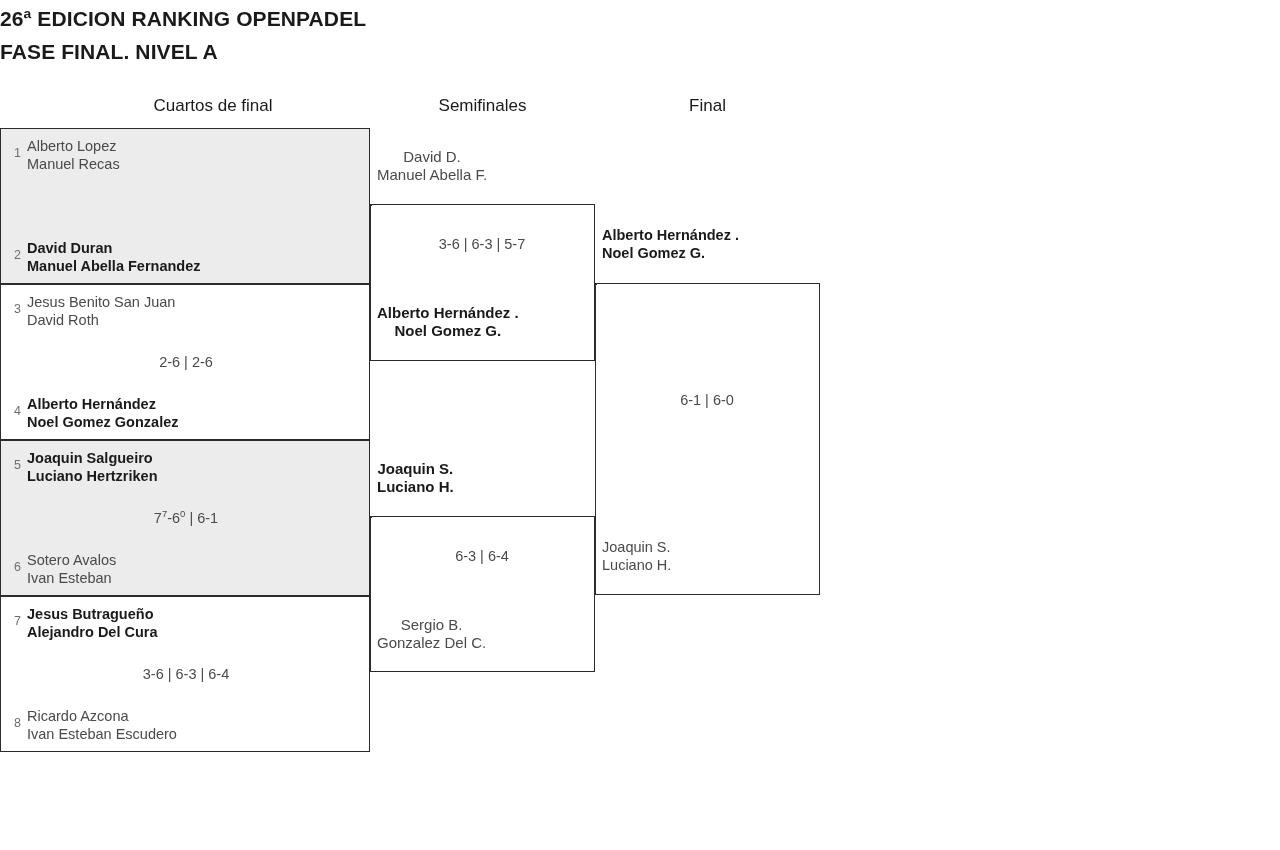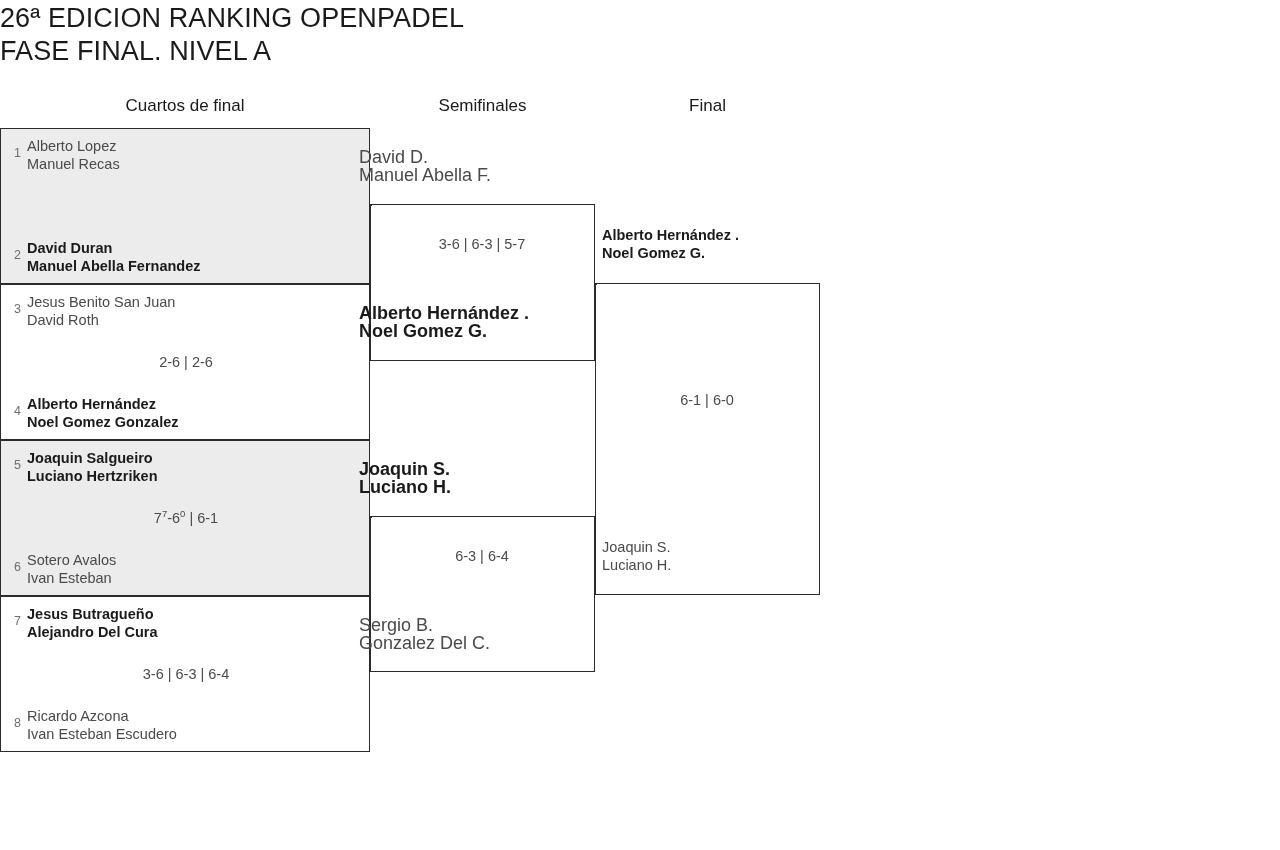--- a/index.html
+++ b/index.html
@@ -6,22 +6,22 @@
   body{
     width:1280px;height:850px;background:#ffffff;
     font-family:"Liberation Sans","DejaVu Sans",sans-serif;
     color:#333333;position:relative;overflow:hidden;
   }
   .stage{position:absolute;left:0;top:0;width:1280px;height:850px;}
 
   
   .title{position:absolute;left:0;top:2px;width:900px;}
   .title div{
-    font-size:27px;line-height:33px;color:#1a1a1a;
-    font-weight:400;letter-spacing:.1px;white-space:nowrap;
+    font-size:21px;line-height:33px;color:#1a1a1a;
+    font-weight:700;letter-spacing:.1px;white-space:nowrap;
   }
 
   .logo{position:absolute;left:1048px;top:6px;width:230px;height:62px;}
   .logo .dots{position:absolute;left:0;top:0;width:72px;height:62px;}
   .dot{position:absolute;border-radius:50%;}
   .d1{left:8px;top:9px;width:19px;height:19px;background:#29a3dc;}
   .d2{left:30px;top:20px;width:25px;height:25px;background:#e8720c;}
   .d3{left:36px;top:1px;width:31px;height:31px;background:#76bc21;}
   .d4{left:2px;top:33px;width:25px;height:25px;background:#29a3dc;}
   .d5{left:39px;top:38px;width:16px;height:16px;background:#76bc21;}
@@ -29,21 +29,21 @@
     position:absolute;left:60px;top:0px;
     font-size:52px;line-height:62px;font-weight:700;color:#76bc21;
     letter-spacing:-1px;font-family:"DejaVu Sans",sans-serif;
   }
 
   
   .round-head{
     position:absolute;text-align:center;font-size:17px;color:#1a1a1a;
     font-weight:400;top:96px;
   }
-  #rh0{left:0px;width:370px;}
+  #rh0{left:0px;width:370px;padding-left:28px;}
   #rh1{left:370px;width:225px;}
   #rh2{left:595px;width:225px;}
 
   
   .box{position:absolute;box-sizing:border-box;}
   .qf{left:0;width:370px;height:156px;border:1px solid #2b2b2b;}
   .qf.shaded{background:#ececec;}
   .qf.plain{background:#ffffff;}
   .qf1{top:128px;}
   .qf2{top:284px;}
@@ -81,21 +81,21 @@
   .score sup{font-size:9.5px;vertical-align:super;line-height:0;}
 
   
   .qf .team.top{left:26px;top:8px;}
   .qf .team.bot{left:26px;top:110px;}
   .qf .seed.top{left:4px;top:17px;}
   .qf .seed.bot{left:4px;top:119px;}
   .qf .score{left:26px;top:69px;width:318px;}
 
   
-  .sf-team-out{position:absolute;left:359px;line-height:18px;font-size:18px;}
+  .sf-team-out{position:absolute;left:377px;line-height:18px;font-size:15px;text-align:center;}
   .sf-team-out .ln{display:block;white-space:nowrap;}
   .sf-team-out.win .ln{font-weight:700;color:#1a1a1a;}
   .sf-team-out.lose .ln{font-weight:400;color:#4a4a4a;}
   #sf1-top{top:148px;}
   #sf1-bot{top:304px;}
   #sf2-top{top:460px;}
   #sf2-bot{top:616px;}
   #sf1-score{position:absolute;left:377px;top:236px;width:210px;text-align:center;}
   #sf2-score{position:absolute;left:377px;top:548px;width:210px;text-align:center;}
 

